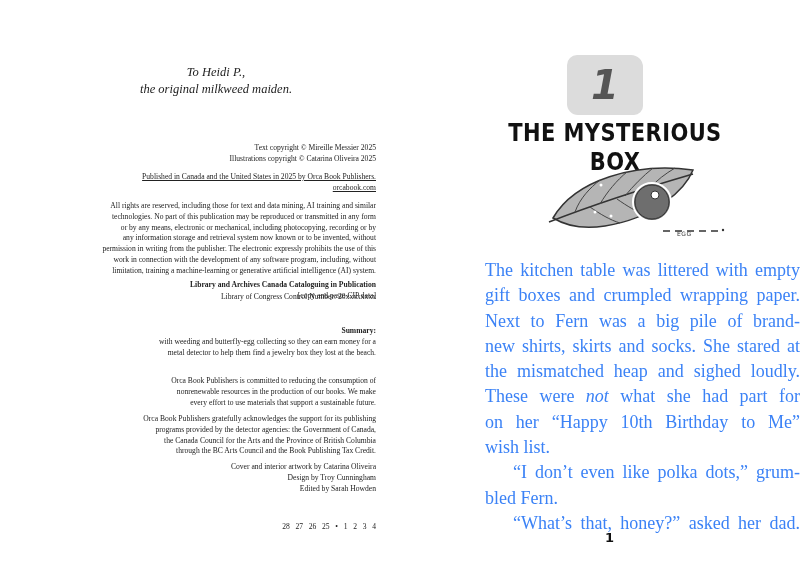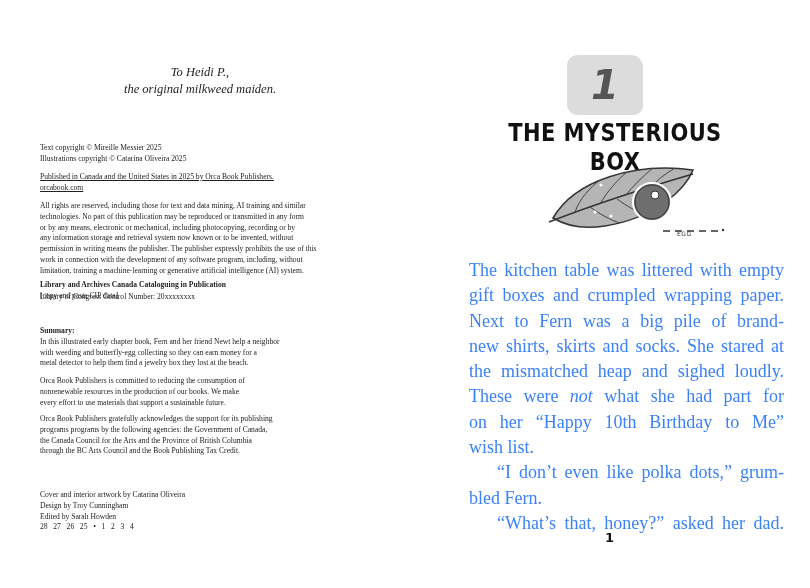--- a/index.html
+++ b/index.html
@@ -1,25 +1,25 @@
 <!DOCTYPE html>
 <html><head>
   <meta charset="utf-8">
   <style>
     html, body { margin: 0; padding: 0; background: #ffffff; }
     body { width: 810px; height: 588px; position: relative; overflow: hidden; color: #1a1a1a; }
     .spread { position: absolute; inset: 0; }
     .page-left { position: absolute; left: 0; top: 0; width: 405px; height: 588px; }
     .page-right { position: absolute; left: 405px; top: 0; width: 405px; height: 588px; }
 
-    .serif { font-family: "Liberation Serif", "DejaVu Serif", serif; }
+    .serif { font-family: "Liberation Serif", "DejaVu Serif", serif; padding-left: 16px; }
 
     .dedication { position: absolute; left: 0; width: 400px; top: 64px; text-align: center; font-style: italic; font-size: 12.5px; line-height: 17px; color: #222; }
 
-    .imprint { position: absolute; left: 40px; width: 320px; text-align: left; font-size: 7.6px; line-height: 10.8px; color: #222; }
+    .imprint { position: absolute; left: 40px; width: 320px; text-align: right; font-size: 7.6px; line-height: 10.8px; color: #222; }
     .imprint p { margin: 0; }
     .imprint .bold { font-weight: bold; }
 
     .chapter-badge { position: absolute; left: 567px; top: 55px; width: 76px; height: 60px; background: #dcdcdc; border-radius: 10px 12px 9px 11px; }
     .chapter-num { position: absolute; left: 0; top: 0; width: 100%; height: 100%; display: flex; align-items: center; justify-content: center; font-family: "DejaVu Sans", sans-serif; font-style: italic; font-weight: bold; font-size: 40px; color: #555; }
 
     .chapter-title { position: absolute; left: 460px; width: 310px; top: 118px; text-align: center; font-family: "DejaVu Sans", sans-serif; font-weight: bold; font-size: 25px; letter-spacing: 0.5px; color: #111; transform: scaleX(0.84); transform-origin: center; }
 
     .leaf-illustration { position: absolute; left: 545px; top: 160px; width: 180px; height: 80px; }
     .egg-label { position: absolute; left: 677px; top: 230px; font-family: "DejaVu Sans", sans-serif; font-size: 6px; letter-spacing: 0.5px; color: #333; }
@@ -50,55 +50,54 @@
     <div class="imprint serif" style="top:172px;text-decoration:underline;">
       <p>Published in Canada and the United States in 2025 by Orca Book Publishers.</p>
       <p>orcabook.com</p>
     </div>
 
     <div class="imprint serif" style="top:201px;">
       <p>All rights are reserved, including those for text and data mining, AI training and similar</p>
       <p>technologies. No part of this publication may be reproduced or transmitted in any form</p>
       <p>or by any means, electronic or mechanical, including photocopying, recording or by</p>
       <p>any information storage and retrieval system now known or to be invented, without</p>
-      <p>permission in writing means the publisher. The publisher expressly prohibits the use of this</p>
+      <p>permission in writing from the publisher. The electronic expressly prohibits the use of this</p>
       <p>work in connection with the development of any software program, including, without</p>
       <p>limitation, training a machine-learning or generative artificial intelligence (AI) system.</p>
     </div>
 
     <div class="imprint serif" style="top:280px;">
       <p class="bold">Library and Archives Canada Cataloguing in Publication</p>
       <p>[copy and paste CIP data]</p>
     </div>
 
     <div class="imprint serif" style="top:292px;">
       <p>Library of Congress Control Number: 20xxxxxxxx</p>
     </div>
 
     <div class="imprint serif" style="top:326px;">
       <p class="bold">Summary:</p>
-      <p>In this illustrated early chapter book, Fern and her friend Newt help a neighbor</p>
       <p>with weeding and butterfly-egg collecting so they can earn money for a</p>
       <p>metal detector to help them find a jewelry box they lost at the beach.</p>
     </div>
 
     <div class="imprint serif" style="top:376px;">
       <p>Orca Book Publishers is committed to reducing the consumption of</p>
       <p>nonrenewable resources in the production of our books. We make</p>
       <p>every effort to use materials that support a sustainable future.</p>
     </div>
 
     <div class="imprint serif" style="top:414px;">
       <p>Orca Book Publishers gratefully acknowledges the support for its publishing</p>
-      <p>programs programs by the following agencies: the Government of Canada,</p>
+      <p>programs provided by the detector agencies: the Government of Canada,</p>
       <p>the Canada Council for the Arts and the Province of British Columbia</p>
       <p>through the BC Arts Council and the Book Publishing Tax Credit.</p>
     </div>
 
-    <div class="imprint serif" style="top:462px;margin-top:28px;">
+    <div class="imprint serif" style="top:462px;">
       <p>Cover and interior artwork by Catarina Oliveira</p>
       <p>Design by Troy Cunningham</p>
       <p>Edited by Sarah Howden</p>
     </div>
 
     <div class="imprint serif" style="top:500px; white-space:pre;">
       <p>28   27   26   25   •   1   2   3   4</p>
     </div>
   </div>
 

